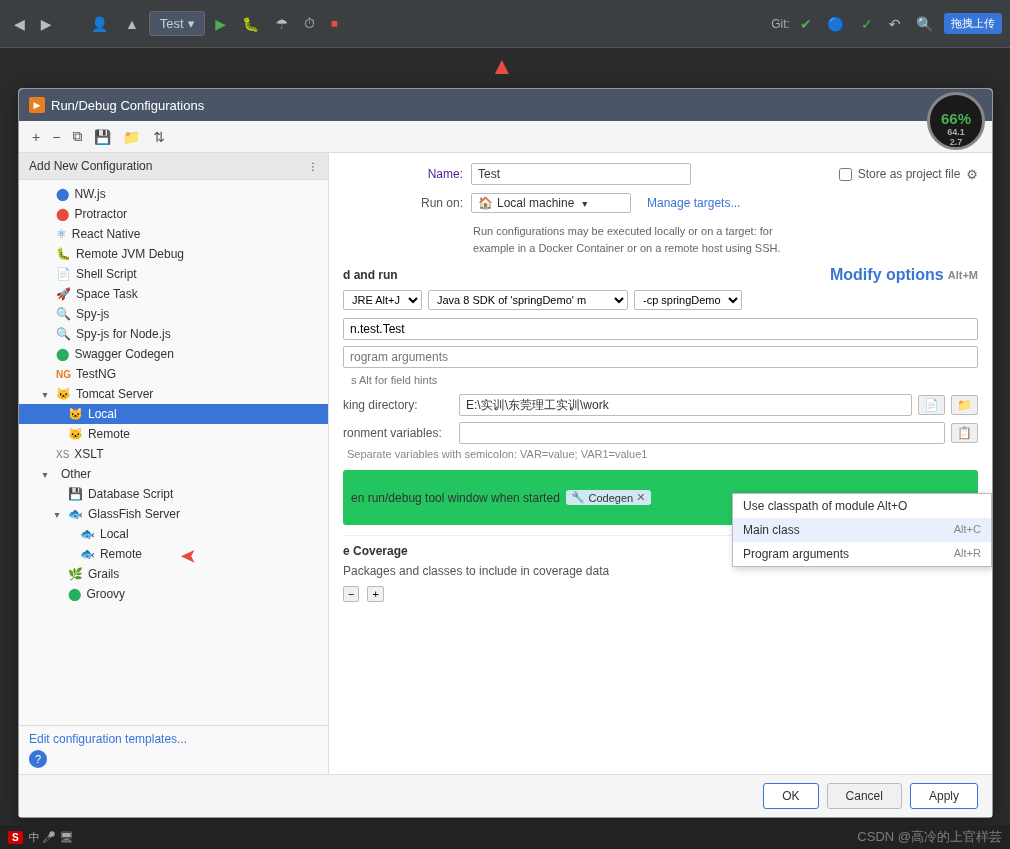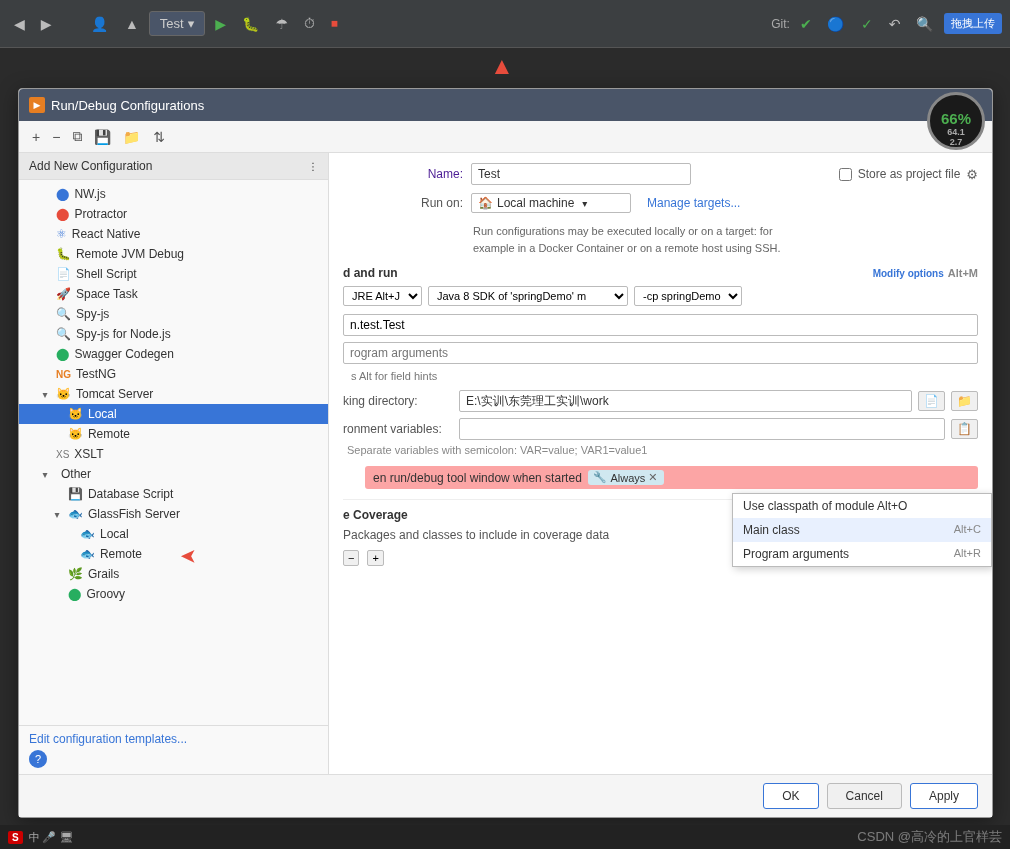--- a/index.html
+++ b/index.html
@@ -264,21 +264,21 @@
       font-size: 12px;
       font-weight: 600;
       color: #333;
       margin: 10px 0 6px 0;
       display: flex;
       align-items: center;
       justify-content: space-between;
     }
     .modify-options-link {
       color: #3875d7;
-      font-size: 10px;
+      font-size: 16px;
       cursor: pointer;
     }
     .alt-hint { color: #888; font-size: 11px; }
 
     
     .tooltip-popup {
       position: absolute;
       right: 0;
       top: 340px;
       background: #fff;
@@ -383,24 +383,23 @@
       font-size: 11px;
       color: #888;
       margin-bottom: 10px;
       margin-left: 4px;
     }
     .open-window-row {
       display: flex;
       align-items: center;
       gap: 6px;
       margin-bottom: 10px;
-      background: #fca5a5;
-      padding: 4px 8px;
+      background: #22c55e;
+      padding: 20px 8px;
       border-radius: 3px;
-      margin-left: 22px;
     }
     .tag-chip {
       background: #d0e8f0;
       border-radius: 3px;
       padding: 1px 6px;
       font-size: 11px;
       color: #333;
       display: flex;
       align-items: center;
       gap: 3px;
@@ -773,21 +772,21 @@
         <input class="env-input" type="text" style="">
         <button class="icon-btn">📋</button>
       </div>
 
       <div class="separate-note">Separate variables with semicolon: VAR=value; VAR1=value1</div>
 
       <div class="open-window-row">
         <span style="font-size:12px;color:#333;">en run/debug tool window when started</span>
         <div class="tag-chip">
           <span>🔧</span>
-          <span>Always</span>
+          <span>Codegen</span>
           <span class="tag-chip-close">✕</span>
         </div>
       </div>
 
       <div class="coverage-section">
         <div class="coverage-header">
           <span class="coverage-title">e Coverage</span>
           <div style="display:flex;align-items:center;gap:4px;">
             <a class="modify-link">Modify</a>
             <span style="font-size:10px;color:#3875d7;">▾</span>

